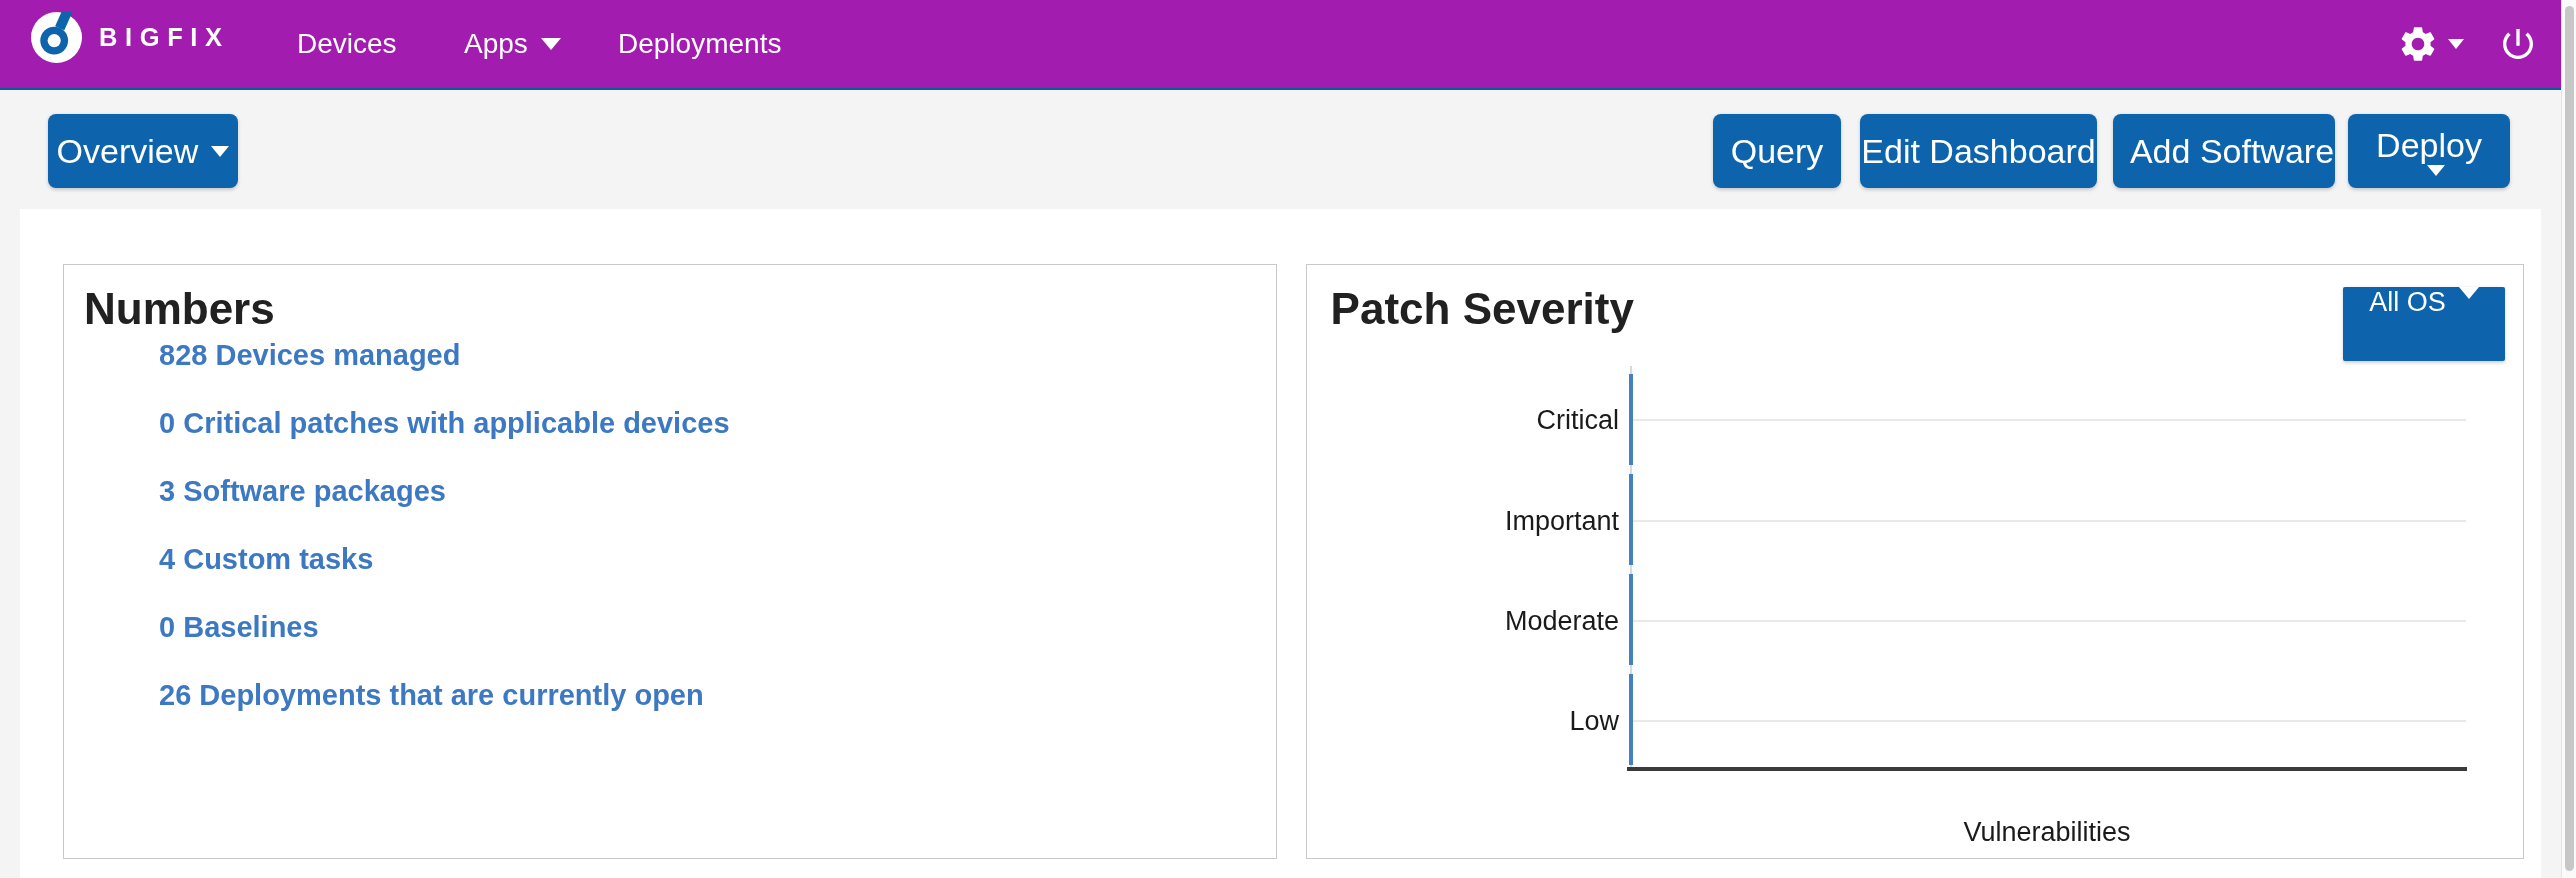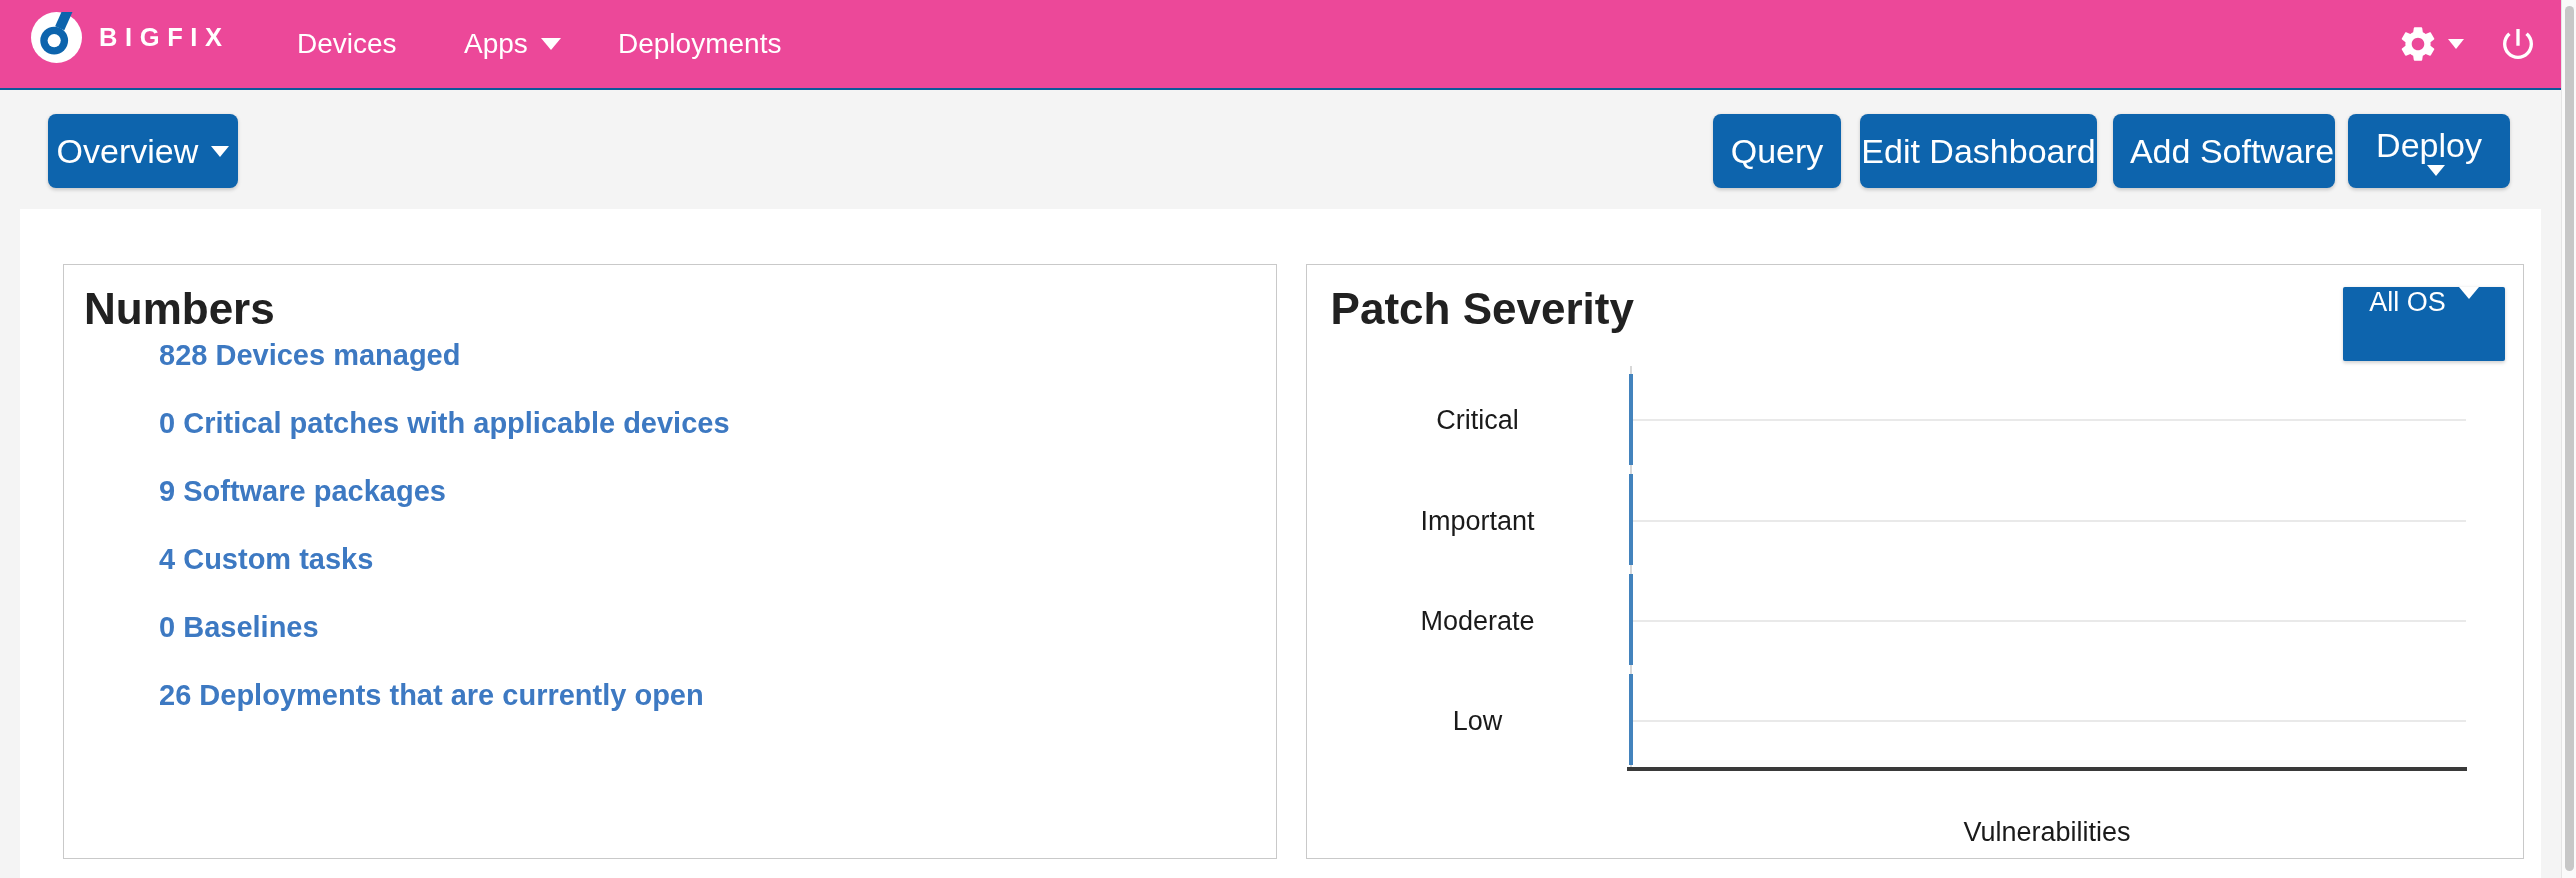--- a/index.html
+++ b/index.html
@@ -7,21 +7,21 @@
   body {
     font-family: "Liberation Sans", sans-serif;
     background: #f4f4f4;
     position: relative;
   }
   #app { position: absolute; inset: 0; width: 2576px; height: 878px; }
 
   
   .navbar {
     position: absolute; left: 0; top: 0; width: 2561px; height: 90px;
-    background: #ec4899;
+    background: #a21caf;
     border-bottom: 2.8px solid #0b5a99;
     display: flex; align-items: center; padding-left: 24px;
   }
   .brand { position: absolute; left: 31px; top: 12.3px; display: flex; align-items: center; }
   .brand-logo { width: 51px; height: 51px; display: block; }
   .brand-text {
     margin-left: 17px; color: #ffffff; font-weight: bold;
     font-size: 25.5px; letter-spacing: 7.6px;
   }
   .nav-item {
@@ -105,21 +105,21 @@
   .chart { position: absolute; left: 0; top: 0; width: 1218px; height: 595px; }
   .axis-y-line {
     position: absolute; left: 323px; top: 101px; width: 1.9px; height: 404px;
     background: #d8d8d8;
   }
   .axis-tick {
     position: absolute; left: 322px; width: 3.8px; height: 91px; background: #4383bd;
   }
   .tick-0 { top: 109px; } .tick-1 { top: 209px; } .tick-2 { top: 309px; } .tick-3 { top: 409px; }
   .cat-label {
-    position: absolute; right: 906px; width: 283px; text-align: center;
+    position: absolute; right: 906px; width: 283px; text-align: right;
     font-size: 27px; color: #1a1a1a; line-height: 28px; white-space: nowrap;
   }
   .cat-0 { top: 141px; } .cat-1 { top: 242px; } .cat-2 { top: 342px; } .cat-3 { top: 442px; }
   .gridline {
     position: absolute; left: 326px; width: 833px; height: 1.9px; background: #e9e9e9;
   }
   .grid-0 { top: 154px; } .grid-1 { top: 255px; } .grid-2 { top: 355px; } .grid-3 { top: 455px; }
   .axis-x-line {
     position: absolute; left: 320px; top: 502px; width: 840px; height: 3.8px; background: #3a3a3a;
   }
@@ -196,21 +196,21 @@
     <div class="panel panel-numbers">
       <div class="panel-title">Numbers</div>
       <ul class="numbers-links">
         <li>
           <a>828 Devices managed</a>
         </li>
         <li>
           <a>0 Critical patches with applicable devices</a>
         </li>
         <li>
-          <a>9 Software packages</a>
+          <a>3 Software packages</a>
         </li>
         <li>
           <a>4 Custom tasks</a>
         </li>
         <li>
           <a>0 Baselines</a>
         </li>
         <li>
           <a>26 Deployments that are currently open</a>
         </li>

